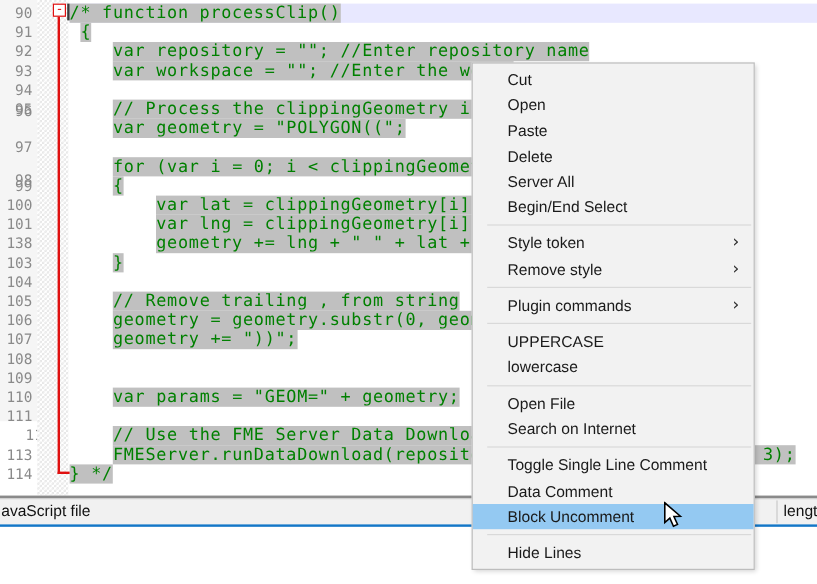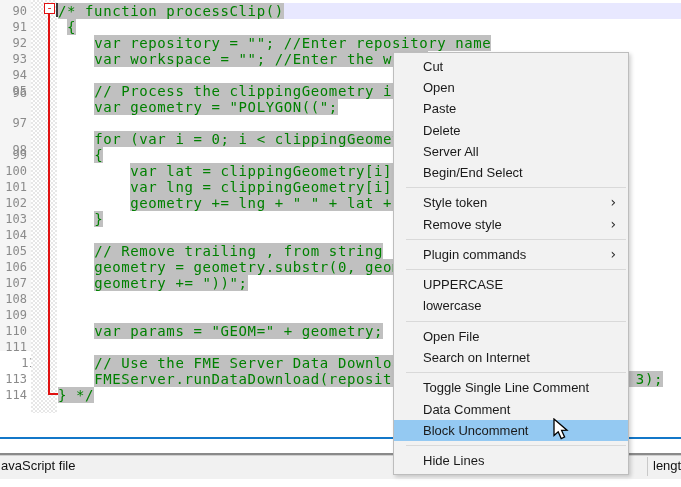--- a/index.html
+++ b/index.html
@@ -32,21 +32,21 @@
   #fold-box{
     position:absolute;left:44px;top:3px;width:9px;height:9px;background:#fff;
     border:1px solid #e01010;color:#e01010;font-size:11px;line-height:8px;text-align:center;
     font-family:"DejaVu Sans Mono",monospace;
   }
   #fold-vline{position:absolute;left:48px;top:14px;width:2px;height:381px;background:#e01010;}
   #fold-hline{position:absolute;left:48px;top:393px;width:10px;height:2px;background:#e01010;}
   
   #statusbar{
     position:absolute;left:0;top:413px;width:681px;height:24px;background:#f1f1f1;
-    border-top:2px solid #8a8a8a;box-shadow:inset 0 1px 0 #cfcfcf;margin-top:40px;
+    border-top:2px solid #8a8a8a;box-shadow:inset 0 1px 0 #cfcfcf;
   }
   #status-left{position:absolute;left:1px;top:3px;font-size:13px;color:#111;}
   #status-right{position:absolute;left:653px;top:3px;font-size:13px;color:#111;}
   #status-vsep{position:absolute;left:647px;top:2px;width:1px;height:19px;background:#c9c9c9;}
   #blue-line{position:absolute;left:0;top:437px;width:681px;height:2px;background:#1377c8;}
   
   #context-menu{
     position:absolute;left:393px;top:52px;width:236px;background:#f2f2f2;
     border:1px solid #bdbdbd;box-shadow:2px 2px 4px rgba(0,0,0,0.18);
     padding:3px 0;box-sizing:border-box;z-index:10;
@@ -74,21 +74,21 @@
       <div class="linenum" style="top: 35px;">92</div>
       <div class="linenum" style="top: 51px;">93</div>
       <div class="linenum" style="top: 67px;">94</div>
       <div class="linenum" style="top: 83px;">95</div>
       <div class="linenum" style="top: 85px;">96</div>
       <div class="linenum" style="top: 115px;">97</div>
       <div class="linenum" style="top: 142px;">98</div>
       <div class="linenum" style="top: 147px;">99</div>
       <div class="linenum" style="top: 163px;">100</div>
       <div class="linenum" style="top: 179px;">101</div>
-      <div class="linenum" style="top: 195px;">102</div>
+      <div class="linenum" style="top: 195px;">138</div>
       <div class="linenum" style="top: 211px;">103</div>
       <div class="linenum" style="top: 227px;">104</div>
       <div class="linenum" style="top: 243px;">105</div>
       <div class="linenum" style="top: 259px;">106</div>
       <div class="linenum" style="top: 275px;">107</div>
       <div class="linenum" style="top: 291px;">108</div>
       <div class="linenum" style="top: 307px;">109</div>
       <div class="linenum" style="top: 323px;">110</div>
       <div class="linenum" style="top: 339px;">111</div>
       <div class="linenum" style="top: 355px; padding-left: 16px;">112</div>

